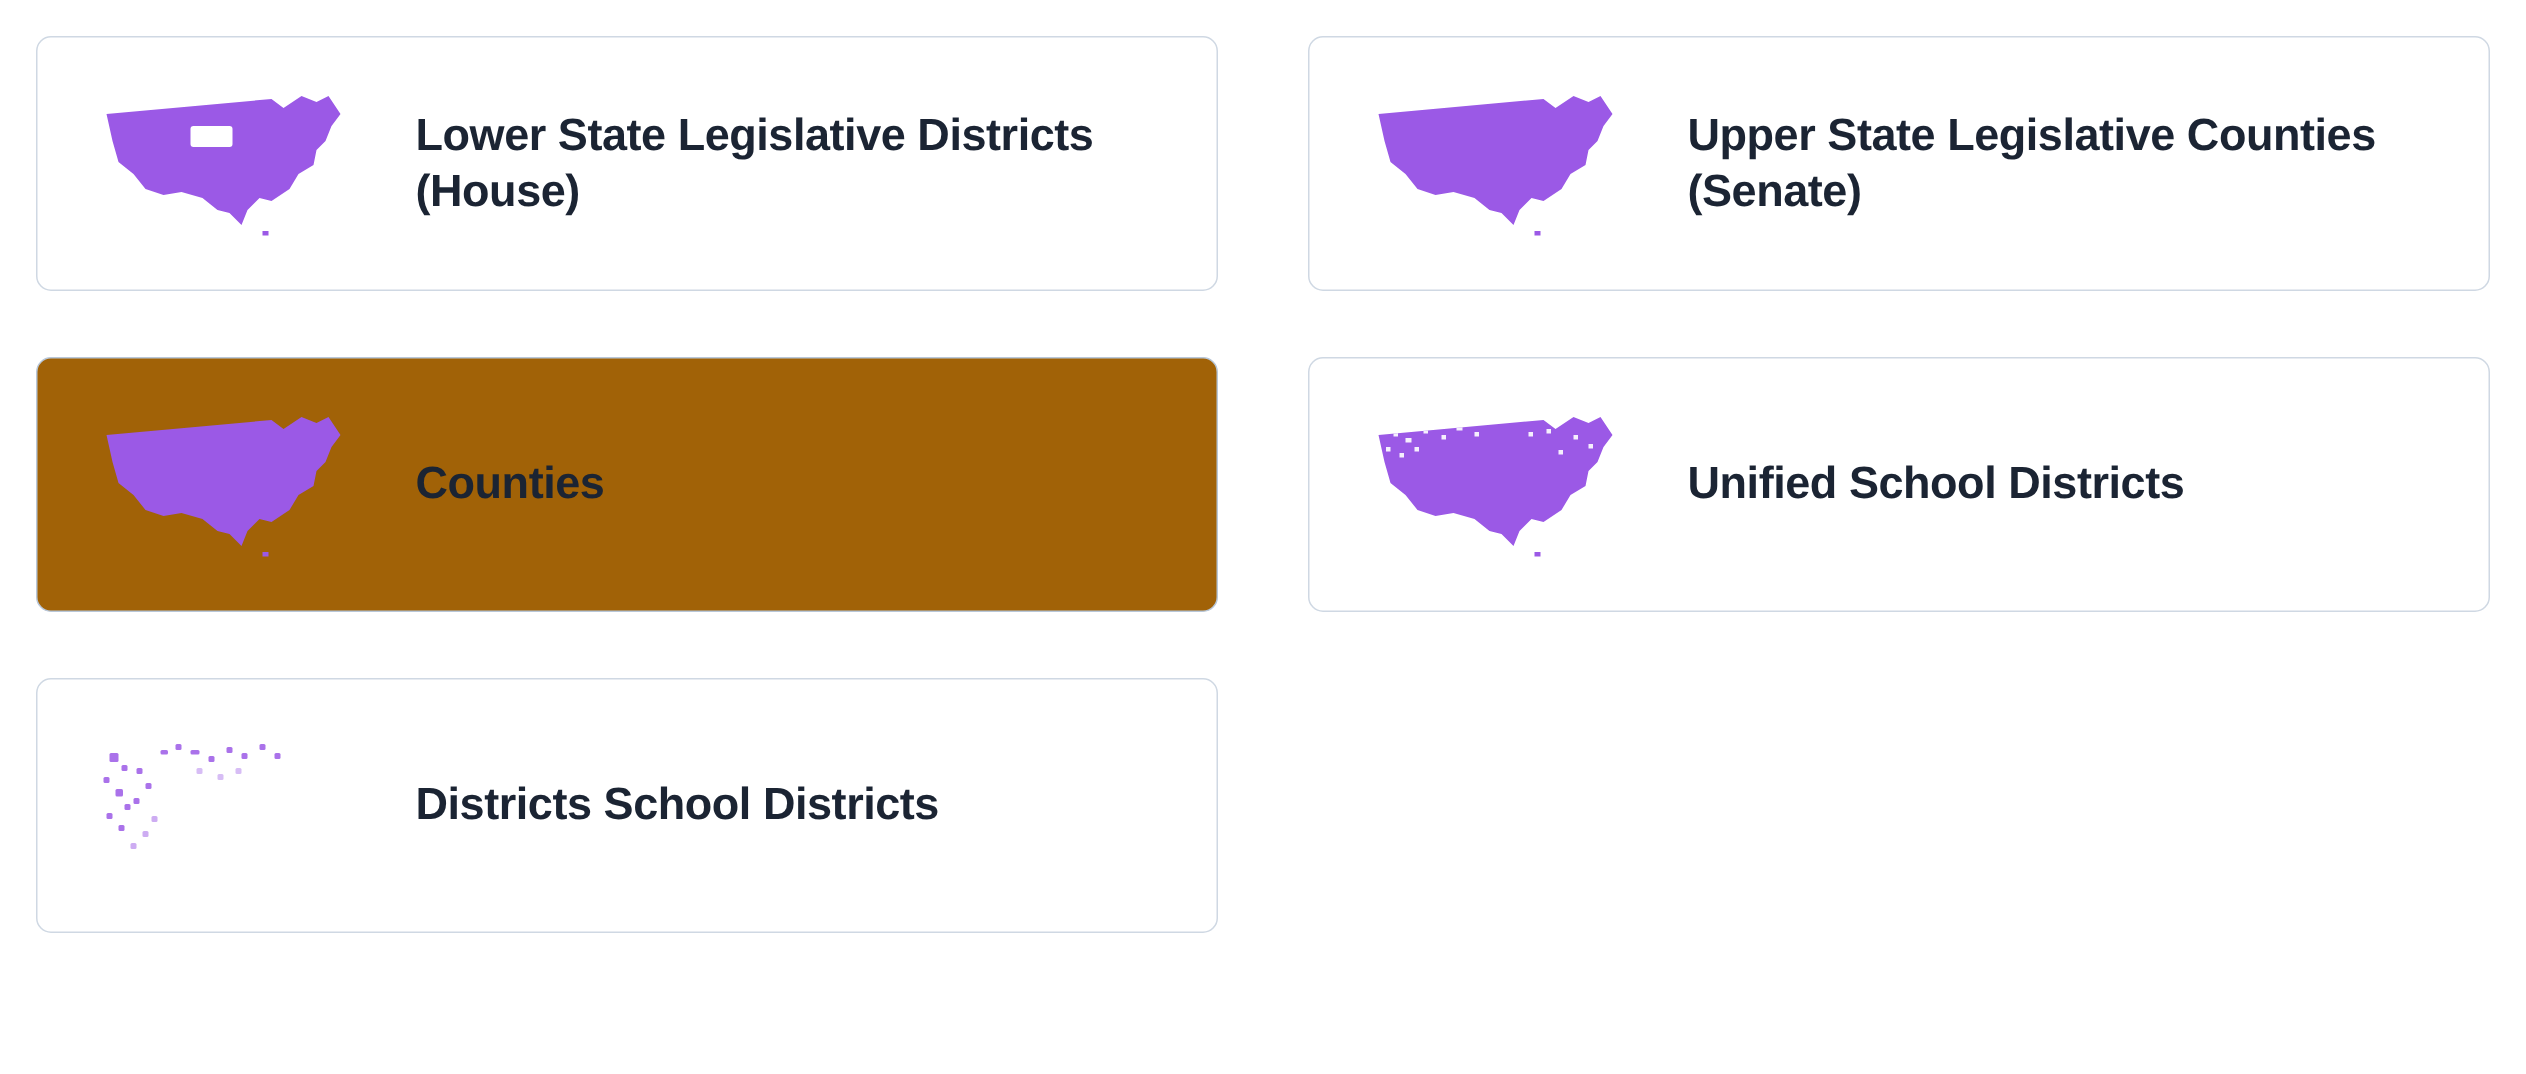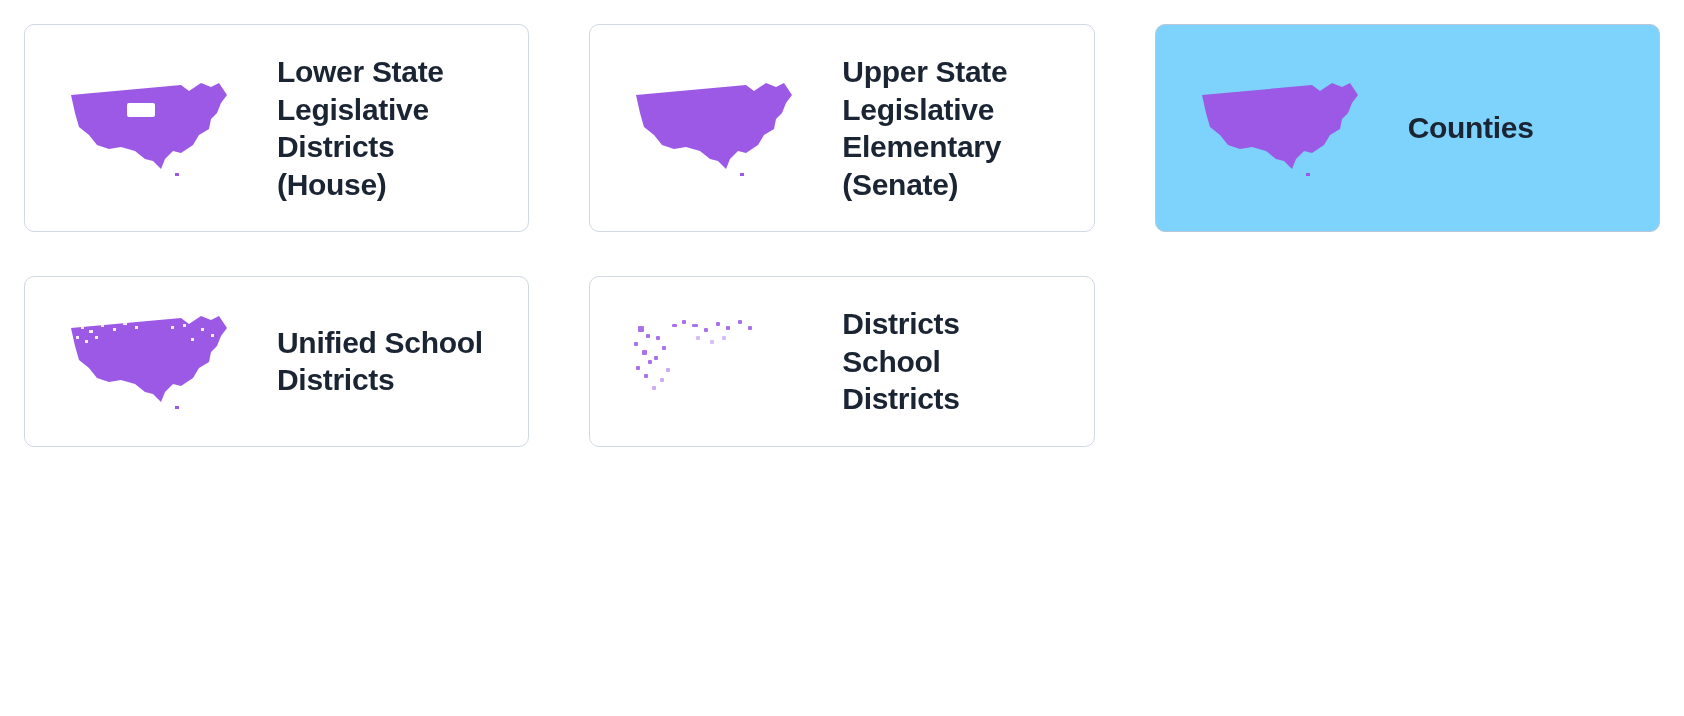--- a/index.html
+++ b/index.html
@@ -4,36 +4,36 @@
 <style>
   * { box-sizing: border-box; margin: 0; padding: 0; }
   body {
     font-family: -apple-system, BlinkMacSystemFont, "Segoe UI", Helvetica, Arial, sans-serif;
     background: #ffffff;
     padding: 24px;
     width: 1684px;
   }
   .grid {
     display: grid;
-    grid-template-columns: 1fr 1fr 1fr;
+    grid-template-columns: 1fr 1fr;
     gap: 44px 60px;
   }
   .card {
     border: 1px solid #cfd8e3;
     border-radius: 10px;
     background: #ffffff;
     padding: 28px 36px;
     display: flex;
     align-items: center;
     gap: 36px;
     min-height: 170px;
     cursor: pointer;
   }
   .card.selected {
-    background: #7dd3fc;
+    background: #a16207;
     border-color: #b8c7d9;
   }
   .thumb {
     width: 180px;
     height: 110px;
     flex: 0 0 180px;
     display: flex;
     align-items: center;
     justify-content: center;
     position: relative;
@@ -76,21 +76,21 @@
     <div class="label">Lower State Legislative Districts (House)</div>
   </div>
 
   <div class="card">
     <div class="thumb">
       <svg viewBox="0 0 180 110" width="180" height="110">
         <path fill="#9b59e6" d="M10 22 L120 12 L128 18 L140 10 L150 14 L158 10 L166 22 L160 30 L156 40 L150 46 L148 56 L138 62 L132 72 L120 80 L112 78 L104 86 L100 96 L92 88 L84 86 L74 78 L60 74 L48 76 L36 72 L28 62 L18 54 L14 40 Z"></path>
         <rect x="114" y="100" width="4" height="3" fill="#9b59e6"></rect>
       </svg>
     </div>
-    <div class="label">Upper State Legislative Elementary (Senate)</div>
+    <div class="label">Upper State Legislative Counties (Senate)</div>
   </div>
 
   <div class="card selected">
     <div class="thumb">
       <svg viewBox="0 0 180 110" width="180" height="110">
         <path fill="#9b59e6" d="M10 22 L120 12 L128 18 L140 10 L150 14 L158 10 L166 22 L160 30 L156 40 L150 46 L148 56 L138 62 L132 72 L120 80 L112 78 L104 86 L100 96 L92 88 L84 86 L74 78 L60 74 L48 76 L36 72 L28 62 L18 54 L14 40 Z"></path>
         <rect x="114" y="100" width="4" height="3" fill="#9b59e6"></rect>
       </svg>
     </div>
     <div class="label">Counties</div>

